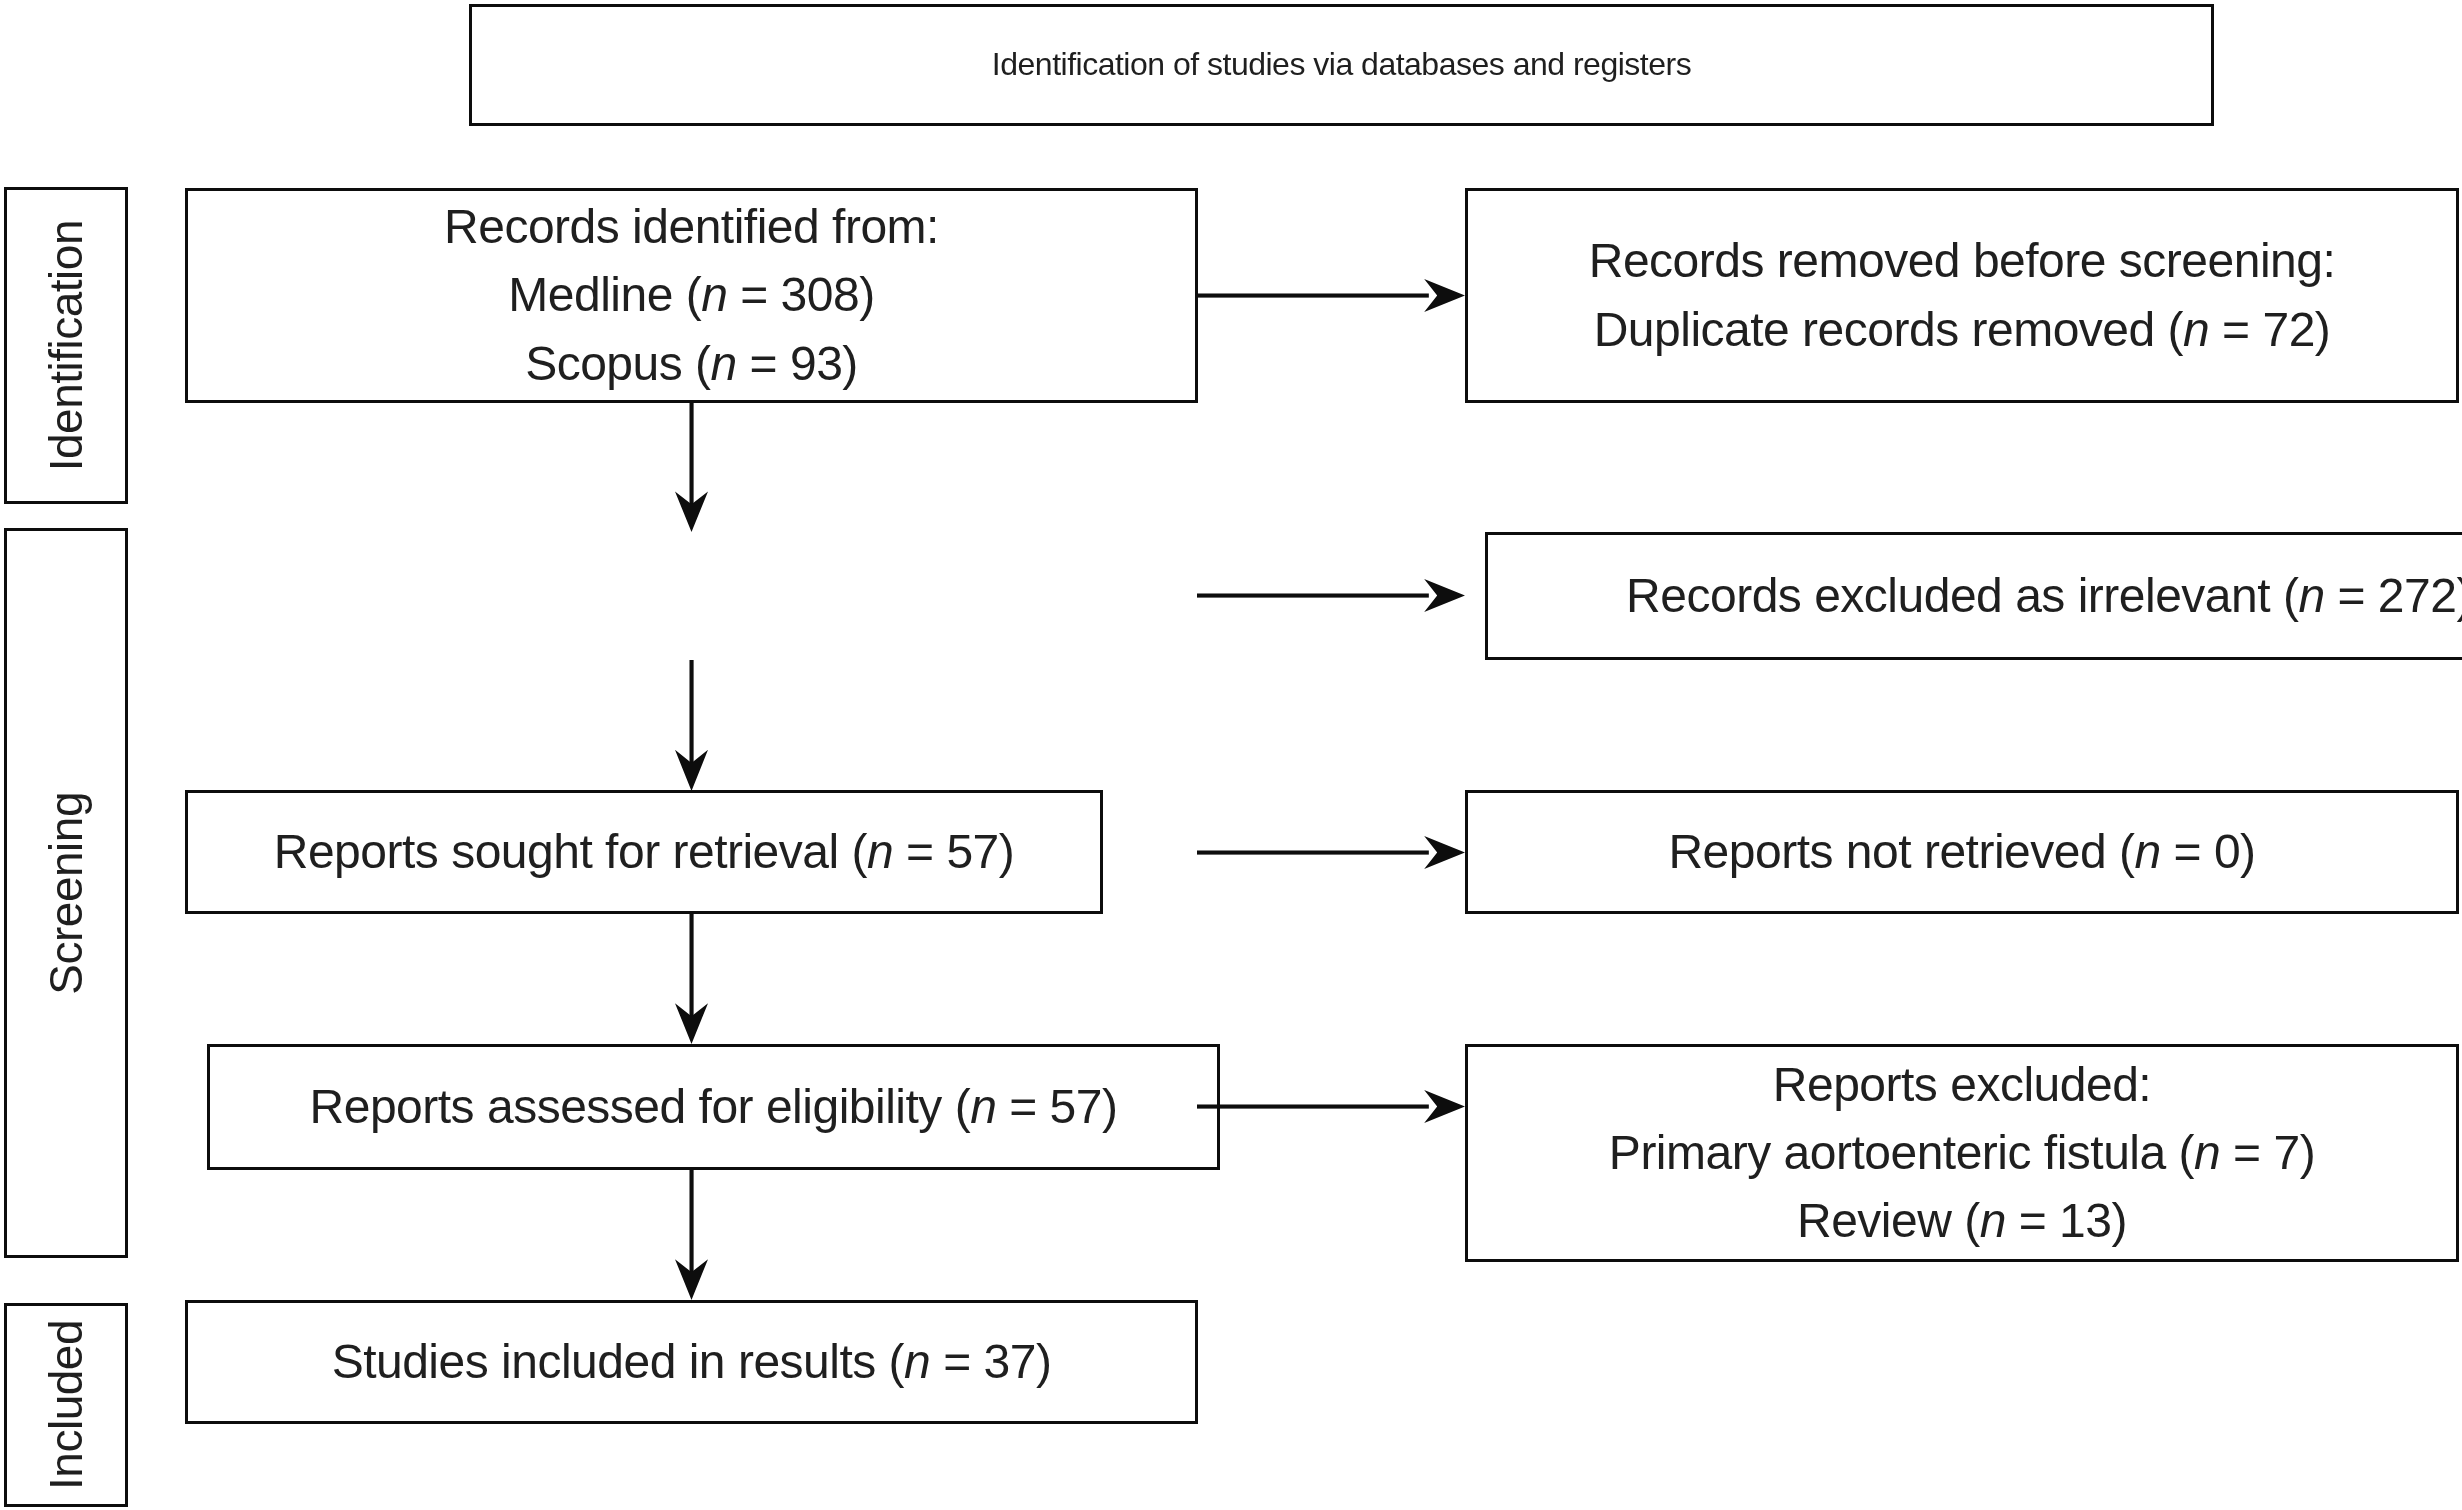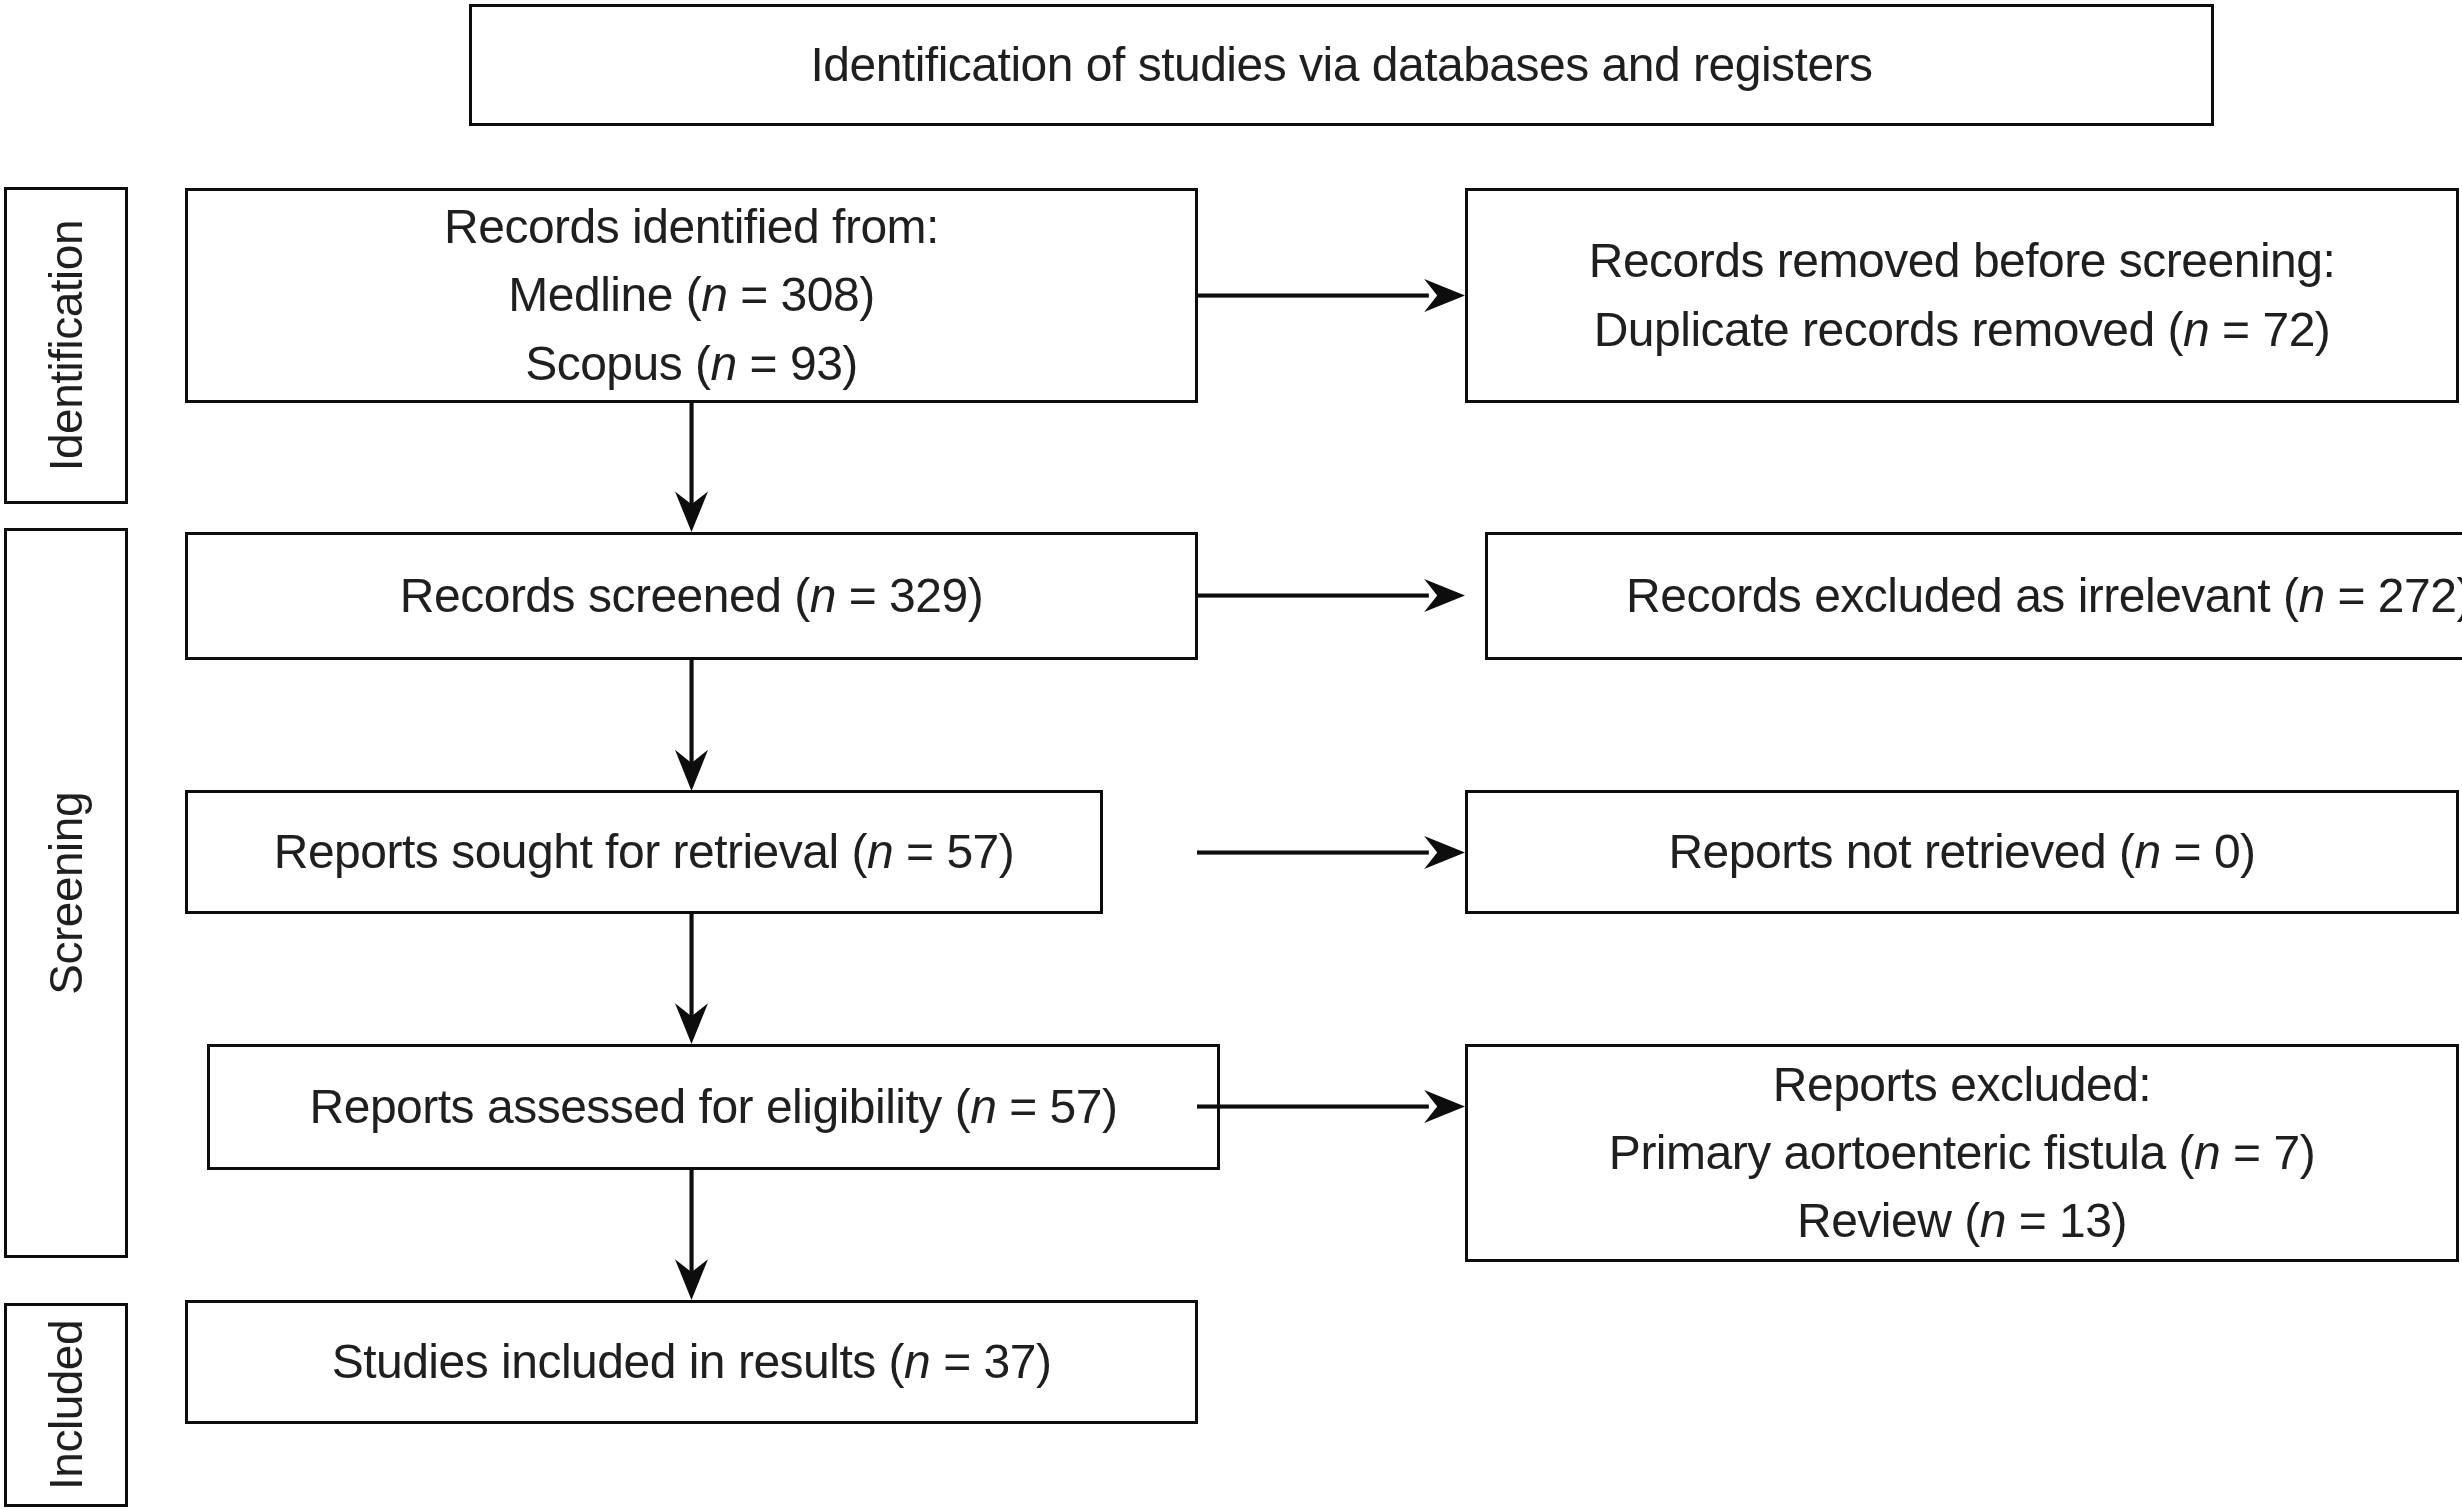--- a/index.html
+++ b/index.html
@@ -25,21 +25,21 @@
     text-align:center;
   }
   .box-text{
     font-size:48px;
     line-height:1.42;
     letter-spacing:-0.5px;
     white-space:pre-line;
     padding:0 9.3px;
   }
   .header-text{
-    font-size:48px;
+    font-size:32px;
     letter-spacing:-0.5px;
   }
   .stage .vtext{
     writing-mode:vertical-rl;
     transform:rotate(180deg);
     font-size:46px;
     letter-spacing:-0.5px;
     white-space:nowrap;
   }
   .arrow{position:absolute;color:var(--border-c);display:block;}
@@ -60,23 +60,20 @@
     <div class="vtext">Screening</div>
   </div>
   <div class="box stage" style="left:3.7px;top:1303px;width:124px;height:204px;">
     <div class="vtext">Included</div>
   </div>
 
   <div class="box" style="left:185px;top:188px;width:1013px;height:215px;justify-content:center;">
     <div class="box-text">Records identified from:
 Medline (<i>n</i> = 308)
 Scopus (<i>n</i> = 93)</div>
-  </div>
-  <div class="box" style="left:185px;top:532px;width:1013px;height:128px;">
-    <div class="box-text">Records screened (<i>n</i> = 329)</div>
   </div>
   <div class="box" style="left:185px;top:790px;width:918px;height:124px;">
     <div class="box-text">Reports sought for retrieval (<i>n</i> = 57)</div>
   </div>
   <div class="box" style="left:185px;top:1044px;width:1013px;height:126px;margin-left:22px;">
     <div class="box-text">Reports assessed for eligibility (<i>n</i> = 57)</div>
   </div>
   <div class="box" style="left:185px;top:1300px;width:1013px;height:124px;">
     <div class="box-text">Studies included in results (<i>n</i> = 37)</div>
   </div>

